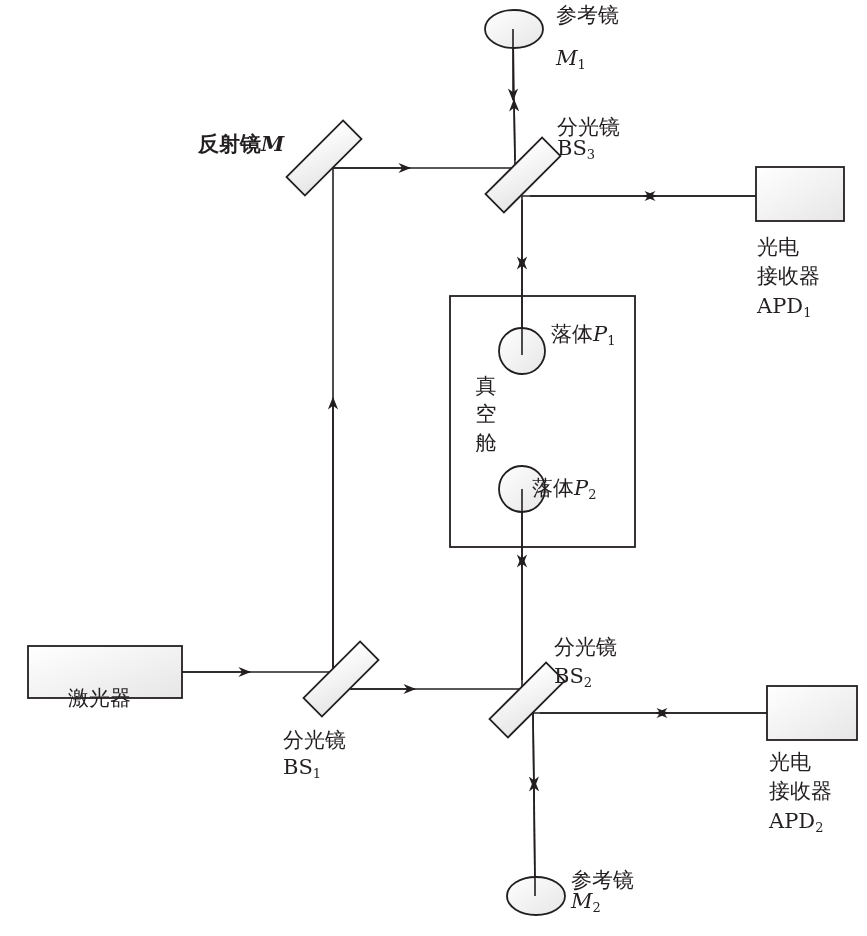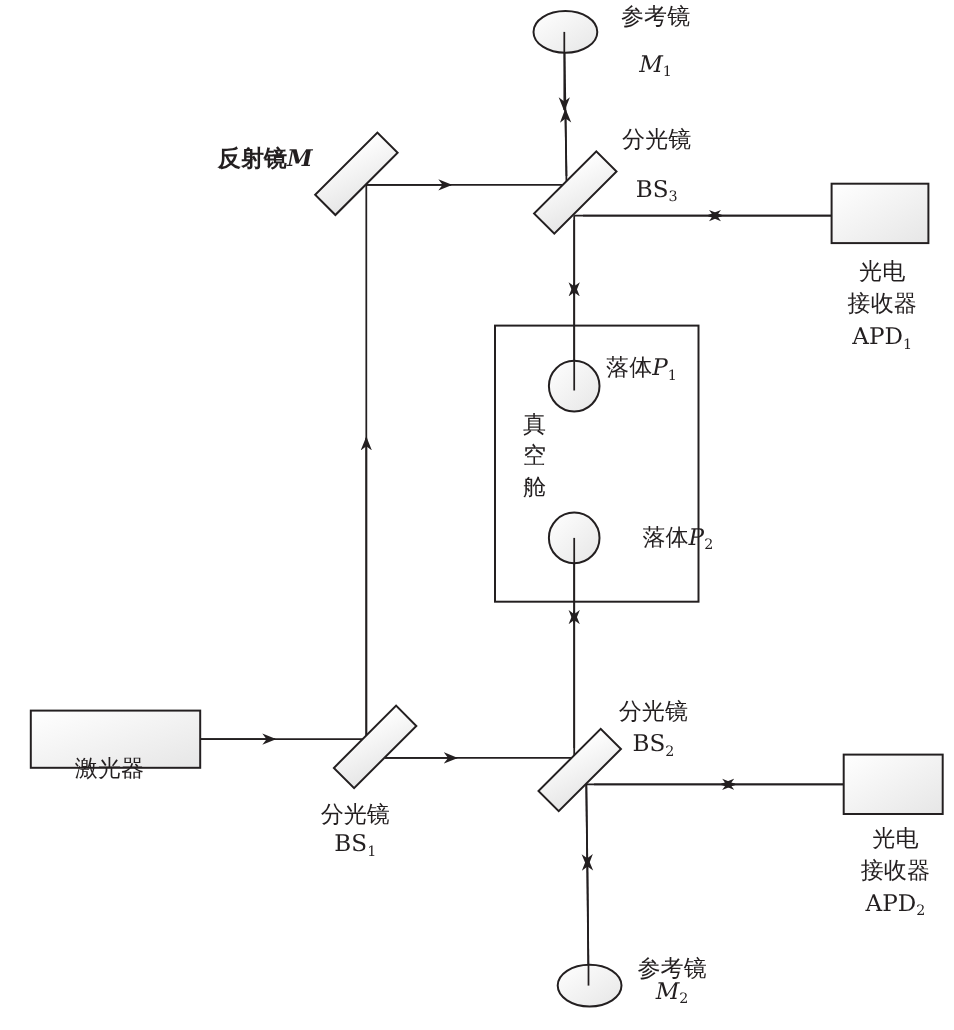--- a/index.html
+++ b/index.html
@@ -1,19 +1,19 @@
 <!DOCTYPE html>
 <html><head>
 <meta charset="utf-8">
 <style>
   html, body { margin:0; padding:0; background:#ffffff; }
   body { width:867px; height:936px; position:relative; overflow:hidden; font-family:"DejaVu Serif", serif; color:#231f20; }
   svg { position:absolute; left:0; top:0; }
   .lbl { position:absolute; font-family:"DejaVu Serif", serif; font-size:21px; color:#231f20; white-space:nowrap; line-height:1; }
-  .lbl.c { text-align:center; }
+  .lbl.c { text-align:left; }
   .it { font-style:italic; }
   sub { font-size:13px; vertical-align:-4px; font-style:normal; }
   .vert { width:24px; text-align:center; line-height:1.35; }
 </style>
 </head>
 <body>
 
 <svg width="867" height="936" viewBox="0 0 867 936">
   <defs>
     <linearGradient id="g" x1="0" y1="0" x2="1" y2="1">
@@ -94,33 +94,33 @@
   <span>反射镜</span><span class="it">M</span>
 </div>
 
 <div class="lbl c" style="left:556px;top:5px;width:80px;">
   <div>参考镜</div>
   <div style="margin-top:22px;"><span class="it">M</span><sub>1</sub></div>
 </div>
 
 <div class="lbl c" style="left:557px;top:117px;width:80px;">
   <div>分光镜</div>
-  <div style="margin-top:24px;"><span>BS</span><sub>3</sub></div>
+  <div style="margin-top:0;"><span>BS</span><sub>3</sub></div>
 </div>
 
 <div class="lbl c" style="left:757px;top:233px;width:90px;line-height:1.4;">
   <div>光电</div>
   <div>接收器</div>
   <div><span>APD</span><sub>1</sub></div>
 </div>
 
 <div class="lbl" style="left:551px;top:324px;">
   <span>落体</span><span class="it">P</span><sub>1</sub>
 </div>
-<div class="lbl" style="left:584px;top:478px;">
+<div class="lbl" style="left:532px;top:478px;">
   <span>落体</span><span class="it">P</span><sub>2</sub>
 </div>
 
 <div class="lbl vert" style="left:474px;top:372px;">
   <div>真</div>
   <div>空</div>
   <div>舱</div>
 </div>
 
 <div class="lbl c" style="left:554px;top:637px;width:80px;">

